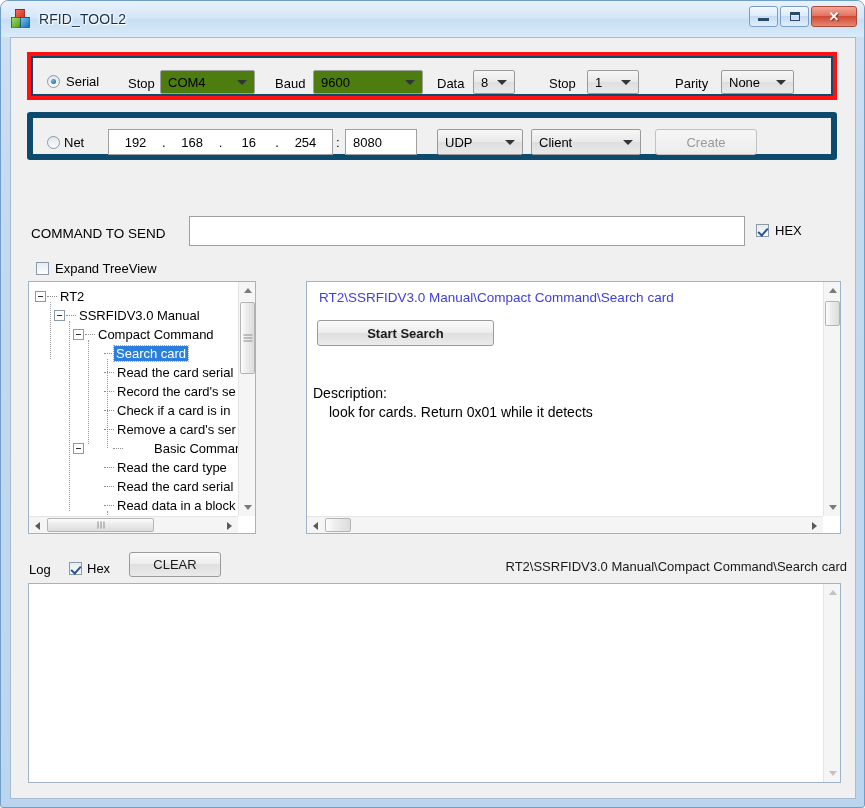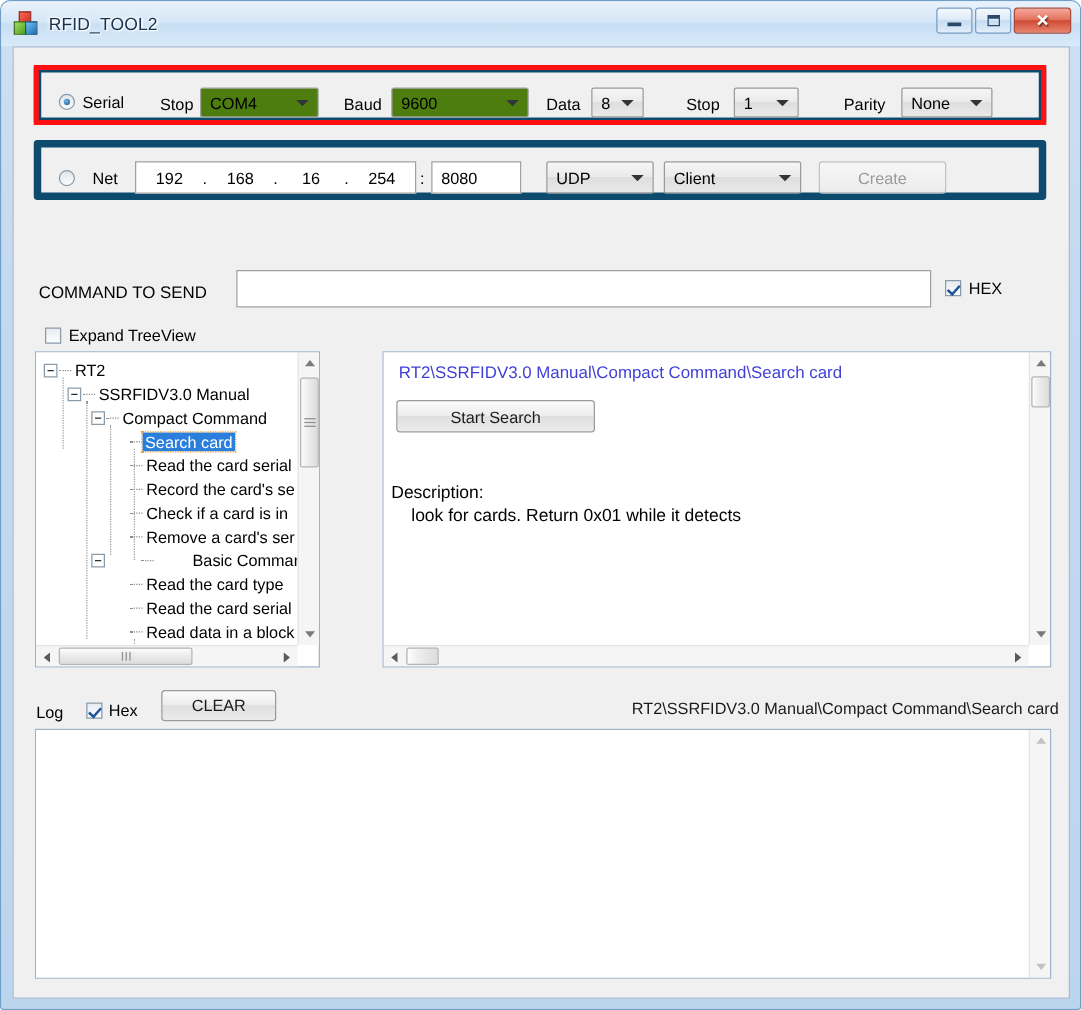--- a/index.html
+++ b/index.html
@@ -236,22 +236,22 @@
   #detail-inner {
     position: absolute; left:0; top:0; right:17px; bottom:17px;
     background:#fff; overflow:hidden;
   }
   #detail-path {
     position: absolute; left: 12px; top: 8px;
     font-size: 13.5px; color: #4040d8; white-space: nowrap;
   }
   #start-search {
     position: absolute; left: 10px; top: 38px;
-    width: 159px; height: 26px;
-    font-weight: normal; font-size: 13px;
+    width: 177px; height: 26px;
+    font-weight: bold; font-size: 13px;
   }
   #desc-title { position:absolute; left:6px; top:103px; font-size:14px; color:#000; }
   #desc-body  { position:absolute; left:22px; top:122px; font-size:14px; color:#000; white-space:nowrap; }
 
   
   #log-inner { position:absolute; left:0; top:0; right:17px; bottom:0; background:#fff; }
   #status-path {
     position: absolute; right: 4px; top: 531px;
     font-size: 13px; color: #1a1a1a; white-space: nowrap;
   }
@@ -319,21 +319,21 @@
       <div class="combo grey" style="position:absolute;left:688px;top:12px;width:73px;">
         <span class="cval">None</span>
         <span class="arrow"></span>
       </div>
     </div>
 
     <div id="red-box" style="left:16px; top:14px; width:810px; height:48px;"></div>
 
     <div class="group" style="left:16px; top:74px; width:810px; height:48px;">
 
-      <div style="position:absolute;left:14px;top:17px;display:flex;align-items:center;gap:14px;">
+      <div style="position:absolute;left:14px;top:17px;display:flex;align-items:center;gap:4px;">
         <span class="radio"></span>
         <span class="lbl">Net</span>
       </div>
 
       <div class="textbox" style="position:absolute;left:75px;top:11px;width:225px;height:26px;">
         <span style="flex:1;text-align:center;">192</span>
         <span>.</span>
         <span style="flex:1;text-align:center;">168</span>
         <span>.</span>
         <span style="flex:1;text-align:center;">16</span>

